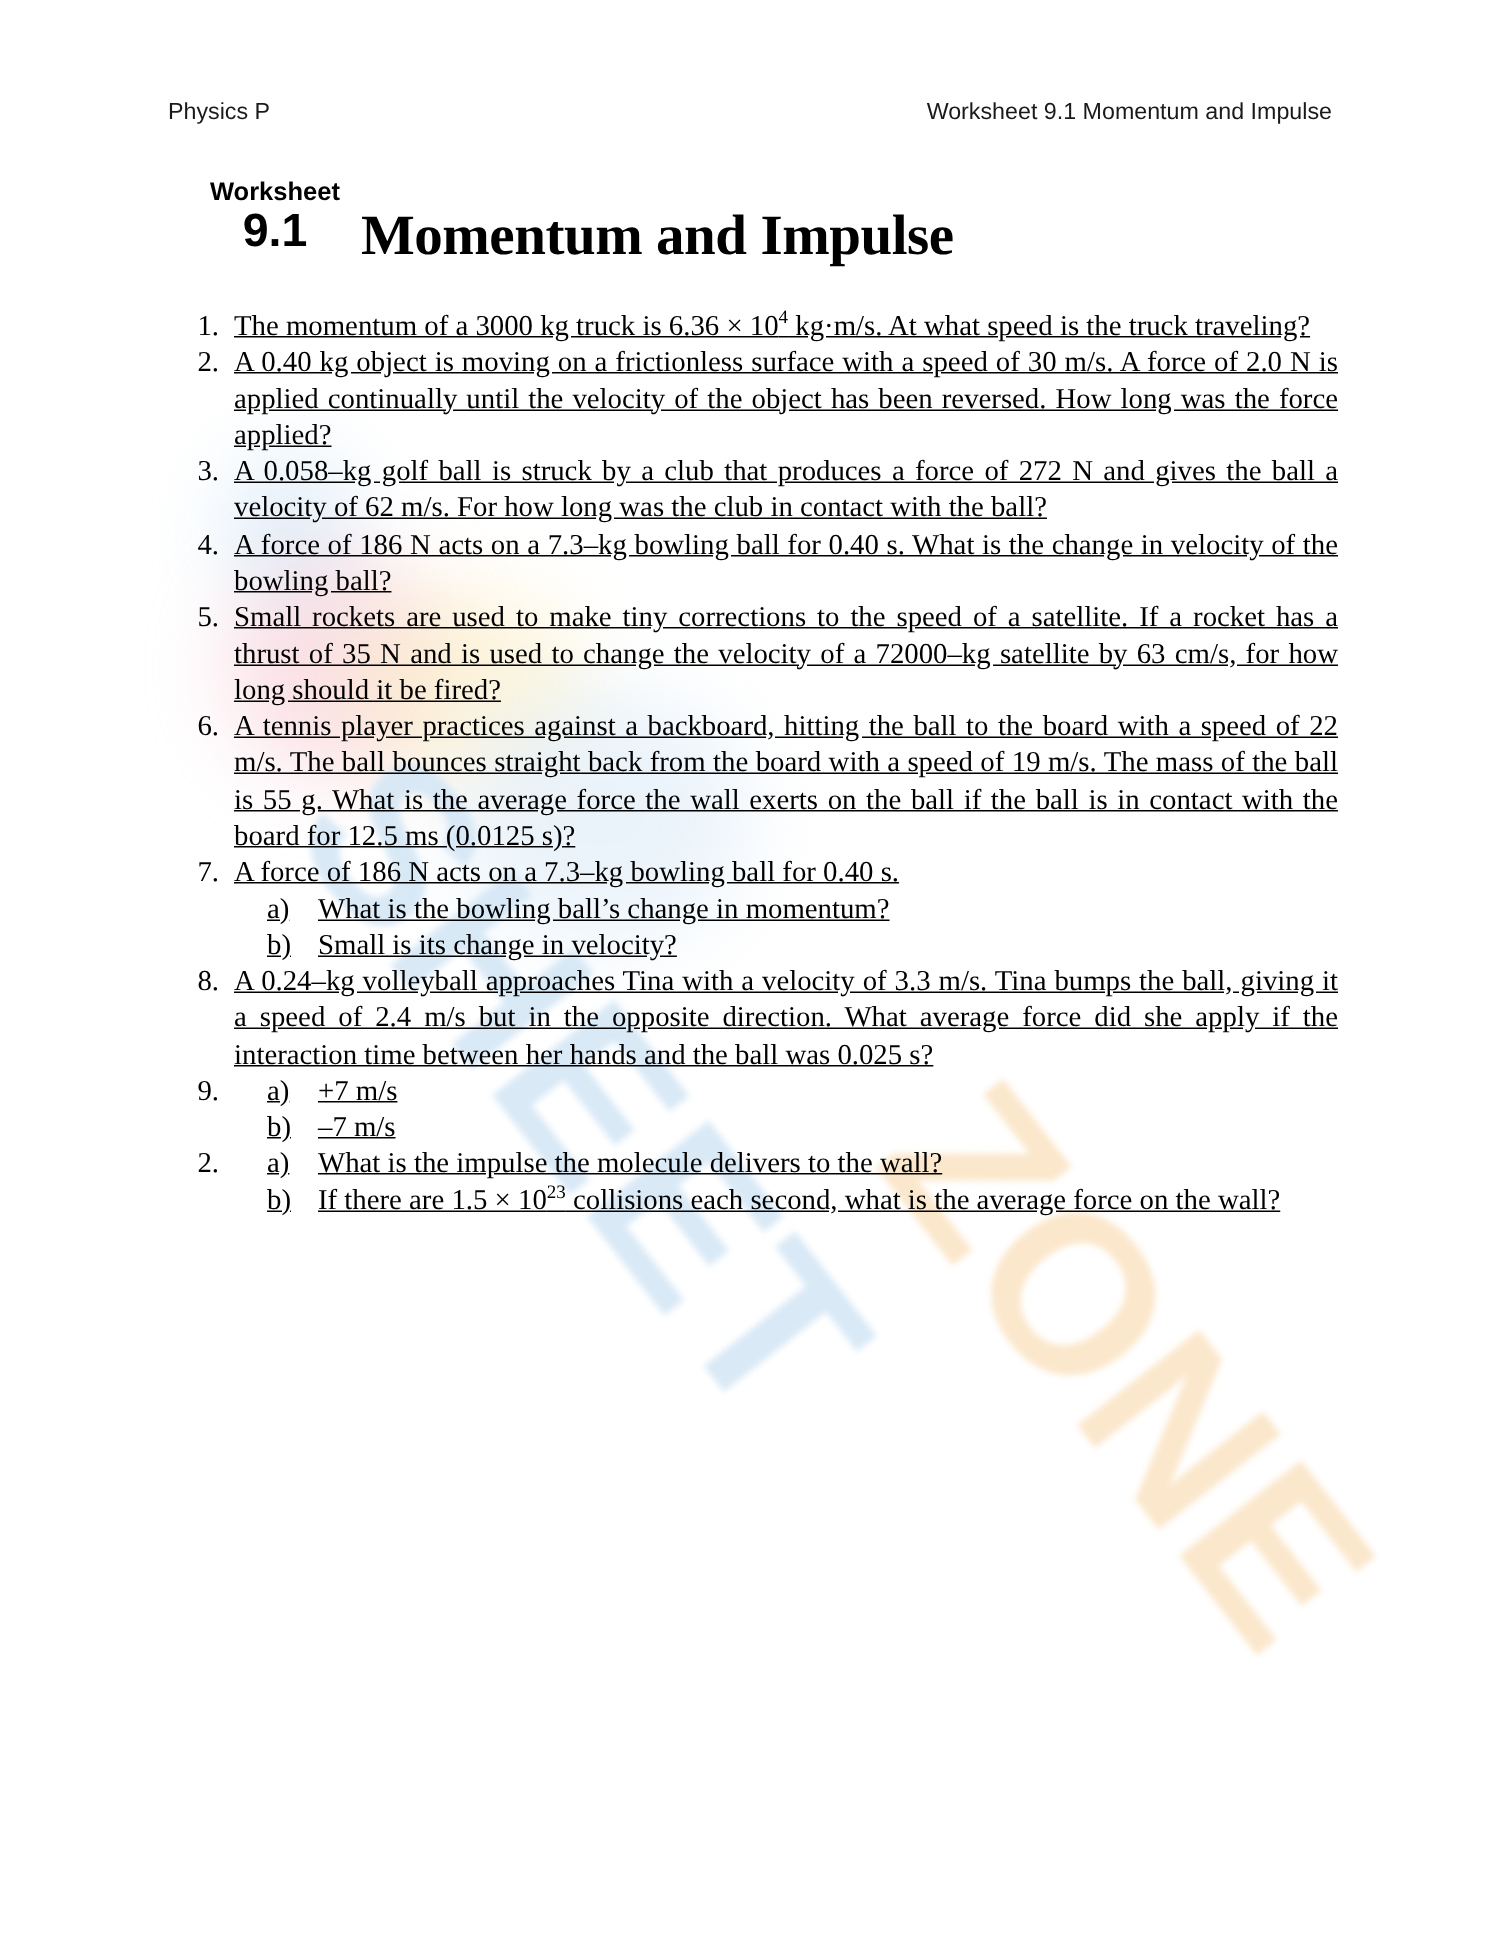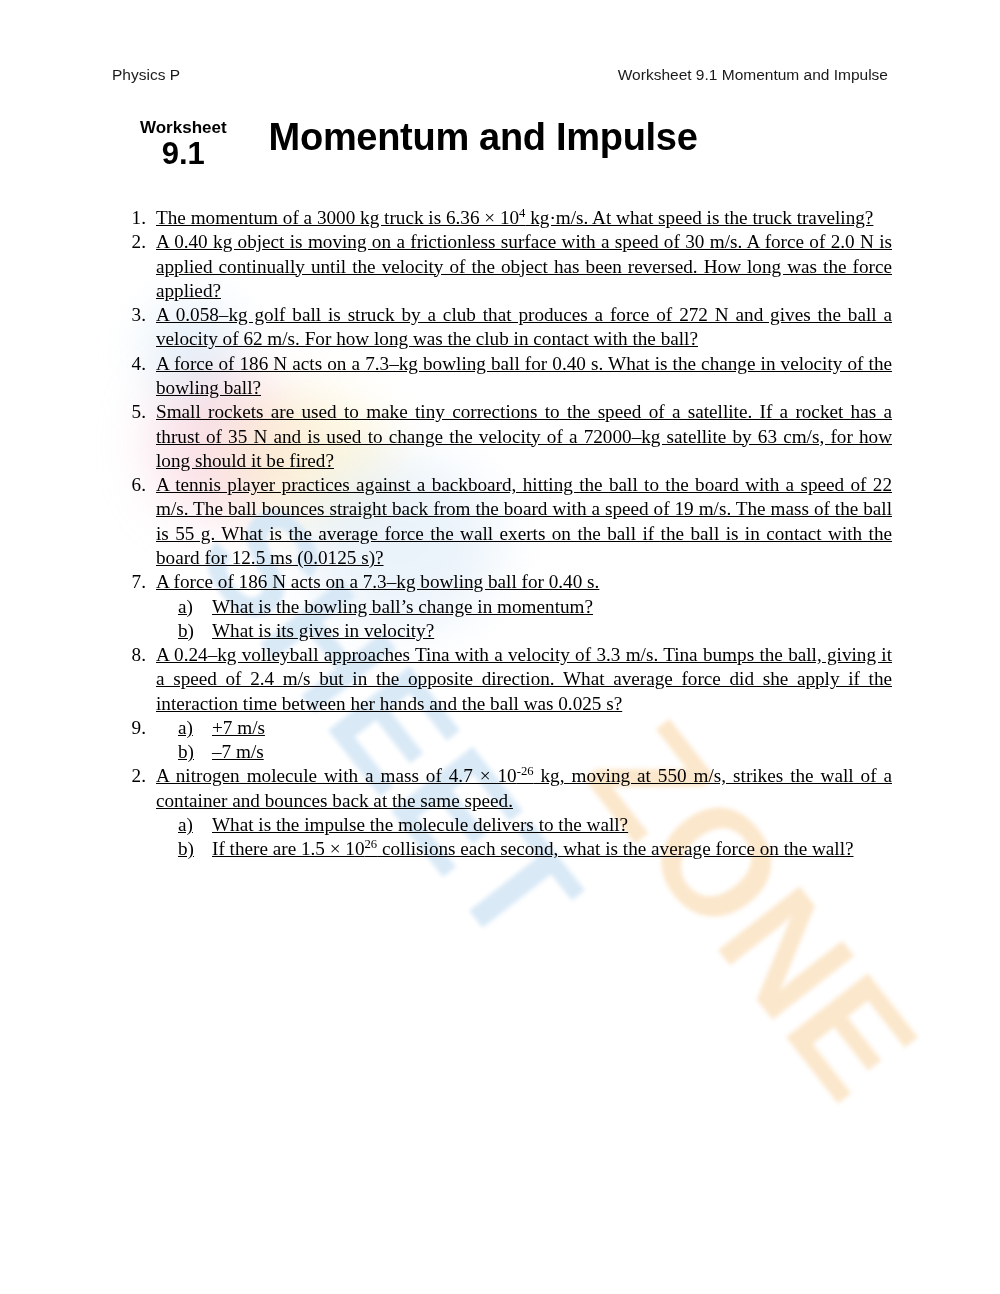--- a/index.html
+++ b/index.html
@@ -106,33 +106,34 @@
     font-size: 15.5px;
     color: #1a1a1a;
   }
 
   
   .title-block {
     position: absolute;
     left: 140px;
     top: 118px;
     display: flex;
-    gap: 42px;
+    align-items: flex-end;
+    gap: 14px;
   }
   .worksheet-tag {
     font-family: "Liberation Sans", "DejaVu Sans", sans-serif;
     font-weight: 700;
     text-align: center;
     line-height: 1.12;
     padding-bottom: 6px;
   }
   .worksheet-tag .tag-word { font-size: 17px; display: block; }
   .worksheet-tag .tag-num  { font-size: 31px; display: block; }
   .doc-title {
-    font-family: Liberation Sans, sans-serif;
+    font-family: Liberation Serif, serif;
     font-weight: 700;
     font-size: 38px;
     letter-spacing: -0.3px;
     line-height: 1;
     padding-bottom: 2px;
   }
 
   
   .qlist {
     position: absolute;
@@ -241,21 +242,21 @@
         <div class="q-item">
           <div class="q-num">7.</div>
           <div class="q-body">
             <div>A force of 186 N acts on a 7.3–kg bowling ball for 0.40 s.</div>
             <div class="sub-item">
               <div class="sub-label">a)</div>
               <div class="sub-text">What is the bowling ball’s change in momentum?</div>
             </div>
             <div class="sub-item">
               <div class="sub-label">b)</div>
-              <div class="sub-text">What is its gives in velocity?</div>
+              <div class="sub-text">Small is its change in velocity?</div>
             </div>
           </div>
         </div>
         <div class="q-item">
           <div class="q-num">8.</div>
           <div class="q-body">
             <div>A 0.24–kg volleyball approaches Tina with a velocity of 3.3 m/s. Tina bumps the ball, giving it a speed of 2.4 m/s but in the opposite direction. What average force did she apply if the interaction time between her hands and the ball was 0.025 s?</div>
           </div>
         </div>
         <div class="q-item">
@@ -267,27 +268,26 @@
             </div>
             <div class="sub-item">
               <div class="sub-label">b)</div>
               <div class="sub-text">–7 m/s</div>
             </div>
           </div>
         </div>
         <div class="q-item">
           <div class="q-num">2.</div>
           <div class="q-body">
-            <div>A nitrogen molecule with a mass of 4.7 × 10<sup>-26</sup> kg, moving at 550 m/s, strikes the wall of a container and bounces back at the same speed.</div>
             <div class="sub-item">
               <div class="sub-label">a)</div>
               <div class="sub-text">What is the impulse the molecule delivers to the wall?</div>
             </div>
             <div class="sub-item">
               <div class="sub-label">b)</div>
-              <div class="sub-text">If there are 1.5 × 10<sup>26</sup> collisions each second, what is the average force on the wall?</div>
+              <div class="sub-text">If there are 1.5 × 10<sup>23</sup> collisions each second, what is the average force on the wall?</div>
             </div>
           </div>
         </div>
       </div>
 
   </div>
 </div>
 
 </body></html>

